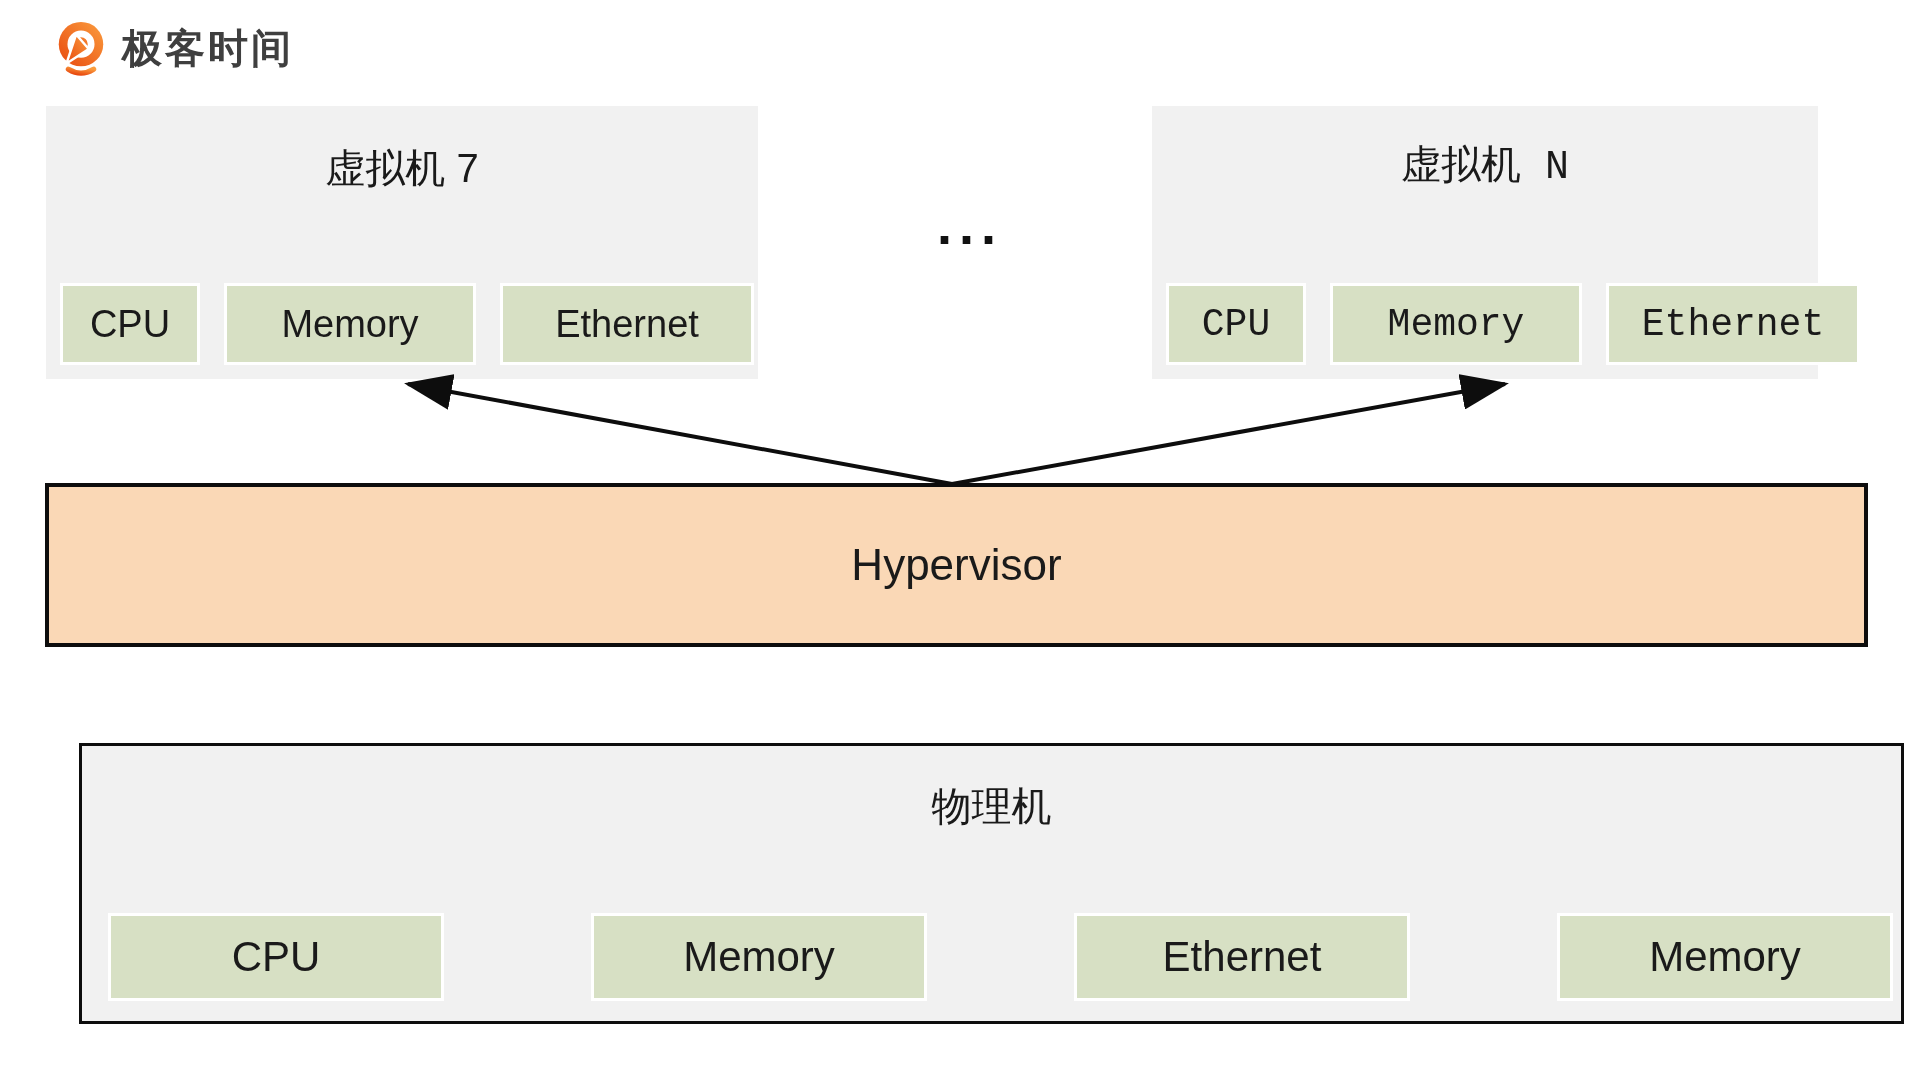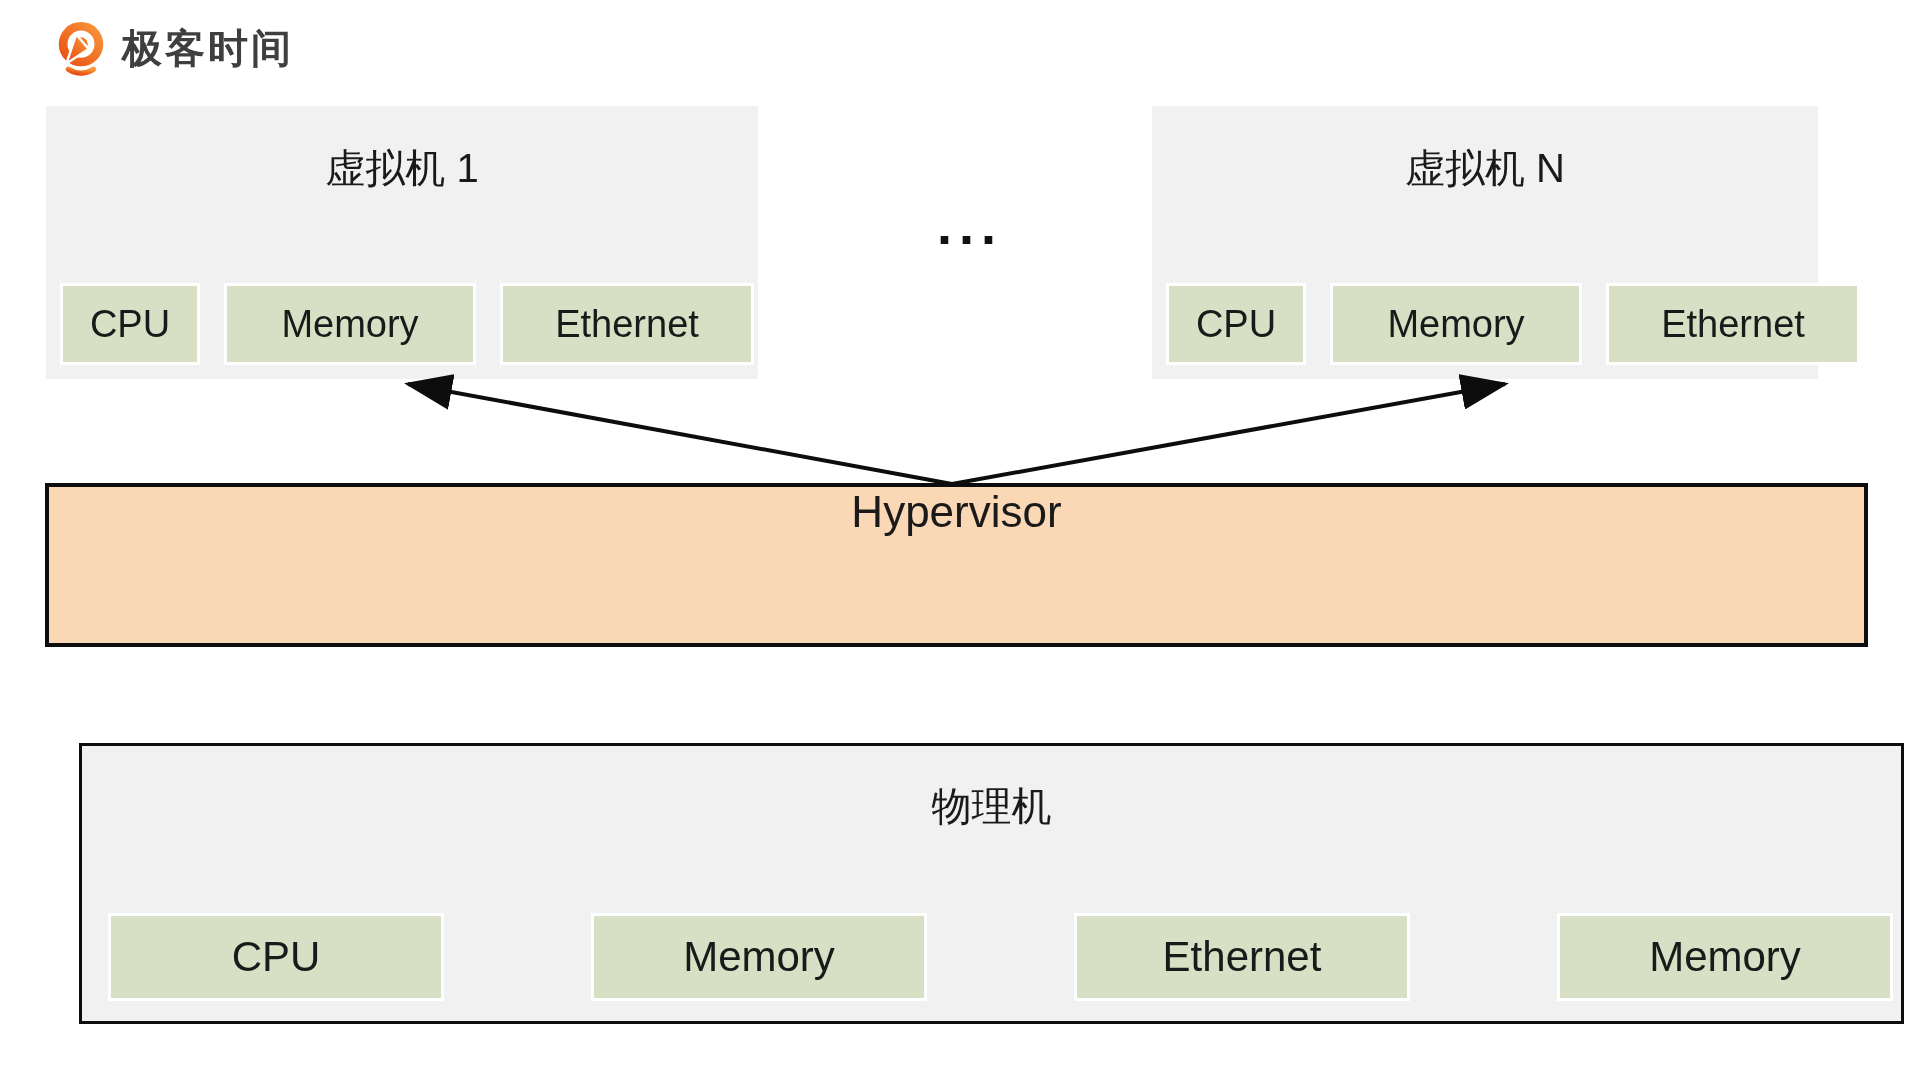--- a/index.html
+++ b/index.html
@@ -38,21 +38,21 @@
 
   
   .vm-box {
     position: absolute;
     top: 106px;
     height: 273px;
     background: #f1f1f1;
     box-sizing: border-box;
   }
   .vm-1 { left: 46px;  width: 712px; }
-  .vm-n { left: 1152px; width: 666px; }
+  .vm-n { left: 1152px; width: 666px; font-family: Liberation Mono, monospace; }
   .vm-title {
     text-align: center;
     padding-top: 38px;
     font-size: 40px;
     line-height: 1.2;
   }
   .chip-row {
     position: absolute;
     left: 14px;
     right: 6px;
@@ -103,20 +103,21 @@
   .hypervisor {
     position: absolute;
     left: 45px;
     top: 483px;
     width: 1823px;
     height: 164px;
     box-sizing: border-box;
     background: #fad8b6;
     border: 4px solid #0d0d0d;
     display: flex;
+    align-items: center;
     justify-content: center;
     font-size: 44px;
   }
 
   
   .physical {
     position: absolute;
     left: 43px;
     top: 743px;
     width: 1825px;
@@ -167,21 +168,21 @@
       </defs>
       <circle cx="30" cy="26" r="23" fill="url(#og)"></circle>
       <circle cx="30" cy="26" r="10.5" fill="none" stroke="#ffffff" stroke-width="7"></circle>
       <polygon points="15,46 25,16 38,31" fill="url(#og)" stroke="#ffffff" stroke-width="2.5" stroke-linejoin="round"></polygon>
       <path d="M17,52 Q30,60 43,52" fill="none" stroke="url(#og)" stroke-width="5.5" stroke-linecap="round"></path>
     </svg>
     <span class="logo-text">极客时间</span>
   </div>
 
   <div class="vm-box vm-1">
-    <div class="vm-title">虚拟机 1</div>
+    <div class="vm-title">虚拟机 7</div>
     <div class="chip-row">
       <div class="chip w-cpu">CPU</div>
       <div class="chip w-mem">Memory</div>
       <div class="chip w-eth">Ethernet</div>
     </div>
   </div>
 
   <div class="dots">...</div>
 
   <div class="vm-box vm-n">

